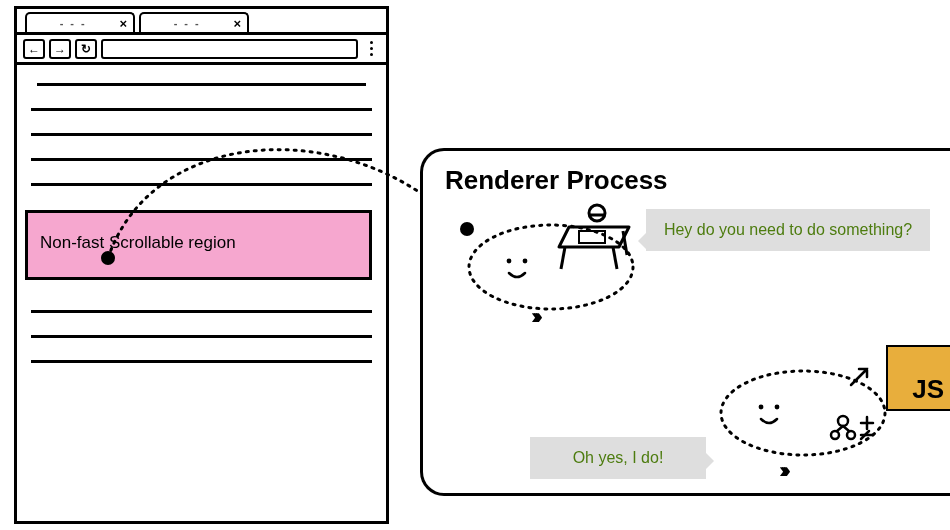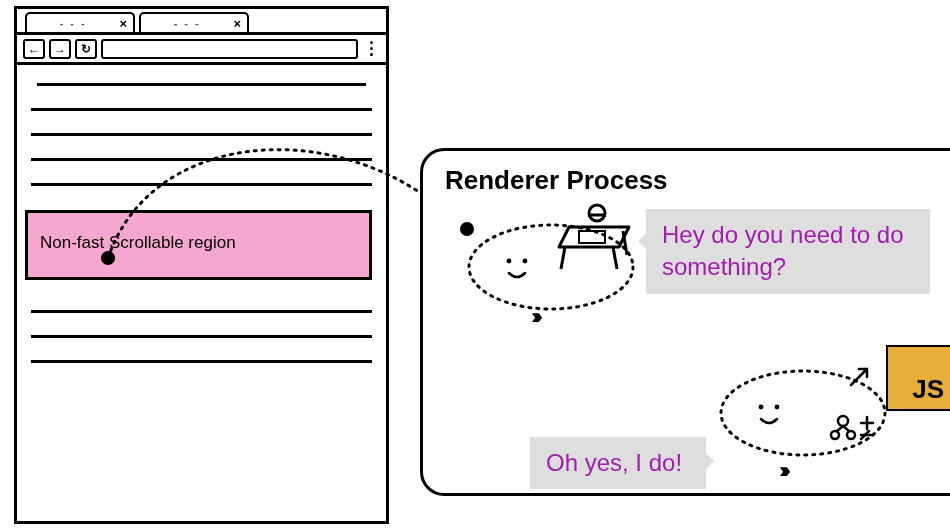--- a/index.html
+++ b/index.html
@@ -126,24 +126,24 @@
       background: #fff;
       padding: 14px 0 4px 22px;
     }
     .renderer-title {
       font-size: 26px;
       font-weight: 700;
     }
     .speech {
       position: absolute;
       background: #dedede;
-      font-size: 24px;
-      color: #a21caf;
+      font-size: 16px;
+      color: #4d7c0f;
       padding: 10px 16px;
-      text-align: left;
+      text-align: center;
       line-height: 1.35;
     }
     .speech.top {
       left: 223px;
       top: 58px;
       width: 284px;
     }
     .speech.top::before {
       content: "";
       position: absolute;

